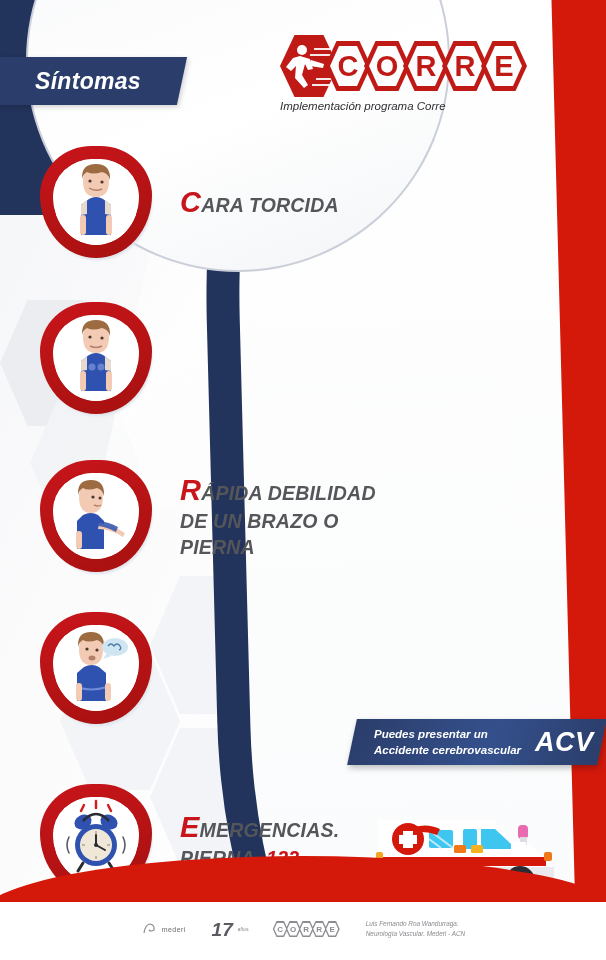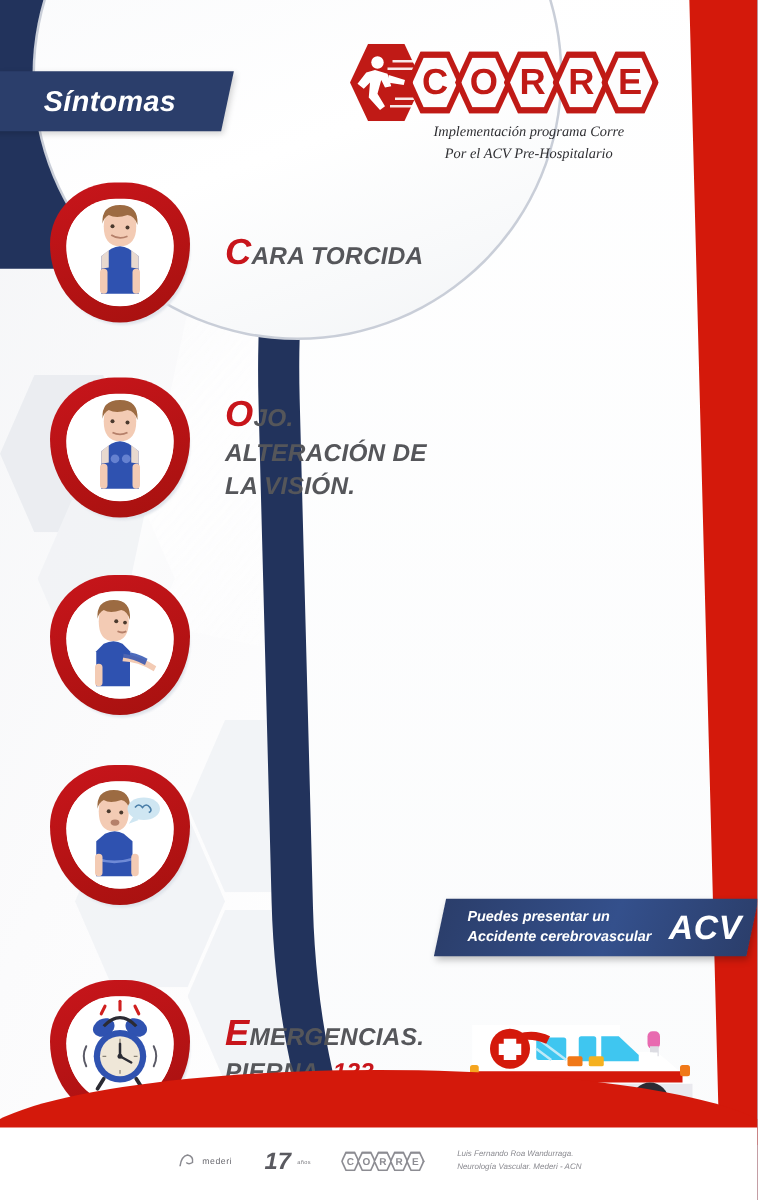--- a/index.html
+++ b/index.html
@@ -48,21 +48,21 @@
   .runner-hex .hexbg{position:absolute;inset:0;background:#c01a16;
     clip-path:polygon(25% 0%,75% 0%,100% 50%,75% 100%,25% 100%,0% 50%);}
   .runner-hex svg{position:absolute;inset:0;}
   .corre-letters{display:flex;align-items:center;margin-left:-6px;}
   .cl{position:relative;width:46px;height:50px;margin-left:-7px;display:flex;align-items:center;justify-content:center;}
   .cl .ring{position:absolute;inset:0;background:#c01a16;
     clip-path:polygon(25% 0%,75% 0%,100% 50%,75% 100%,25% 100%,0% 50%);}
   .cl .ring-in{position:absolute;left:5px;top:5px;right:5px;bottom:5px;background:#fdfdfe;
     clip-path:polygon(25% 0%,75% 0%,100% 50%,75% 100%,25% 100%,0% 50%);}
   .cl span{position:relative;color:#c01a16;font-size:29px;font-weight:bold;line-height:1;}
-  .logo-sub{margin-top:4px;text-align:center;color:#2f2f33;font-size:11.5px;font-style:italic;line-height:1.45;padding-right:4px;font-family:Liberation Serif, serif;}
+  .logo-sub{margin-top:4px;text-align:left;color:#2f2f33;font-size:11.5px;font-style:italic;line-height:1.45;padding-right:4px;}
 
   
   .row{position:absolute;left:40px;display:flex;align-items:center;}
   .badge{position:relative;width:112px;height:112px;flex:0 0 auto;}
   .badge .shadow{position:absolute;left:4px;top:8px;width:108px;height:106px;background:#dfe3ea;
     border-radius:46% 46% 50% 50%/44% 44% 56% 56%;filter:blur(1px);}
   .badge .ringouter{position:absolute;inset:0;background:#c8151b;
     border-radius:46% 46% 50% 50%/44% 44% 56% 56%;}
   .badge .ringouter.dark{background:linear-gradient(160deg,#c8151b 0%,#a6110f 100%);}
   .badge .ringinner{position:absolute;left:13px;top:13px;right:13px;bottom:13px;background:#fff;
@@ -182,21 +182,20 @@
           </div>
         <div class="cl">
             <div class="ring"></div>
             <div class="ring-in"></div>
             <span>E</span>
           </div>
       </div>
     </div>
     <div class="logo-sub">
       <div>Implementación programa Corre</div>
-      <div>Por el ACV Pre-Hospitalario</div>
     </div>
   </div>
 
   <div class="row" style="top:146px;">
     <div class="badge">
       <div class="shadow"></div>
         <div class="ringouter dark"></div>
       <div class="ringinner">
         <div class="clip">
           <svg viewBox="0 0 86 86" width="86" height="86">
@@ -235,23 +234,20 @@
             <circle cx="39" cy="52" r="3.5" fill="#6f8ad6" opacity=".85"></circle>
             <circle cx="48" cy="52" r="3.5" fill="#6f8ad6" opacity=".85"></circle>
             <path d="M28 46 l6-5 v14 l-6 1Z" fill="#e8d9cf"></path>
               <path d="M58 46 l-6-5 v14 l6 1Z" fill="#e8d9cf"></path>
             <rect x="27" y="56" width="6" height="20" rx="3" fill="#f3cbb4"></rect>
             <rect x="53" y="56" width="6" height="20" rx="3" fill="#f3cbb4"></rect>
           </svg>
         </div>
       </div>
     </div>
-    <div class="rtext"><span class="cap">O</span><span>JO.
-ALTERACIÓN DE
-LA VISIÓN.</span></div>
   </div>
 
   <div class="row" style="top:460px;">
     <div class="badge">
       <div class="shadow"></div>
         <div class="ringouter dark"></div>
       <div class="ringinner">
         <div class="clip">
           <svg viewBox="0 0 86 86" width="86" height="86">
             <rect width="86" height="86" fill="#ffffff"></rect>
@@ -261,20 +257,23 @@
               <circle cx="47" cy="25" r="1.5" fill="#4a3a2e"></circle>
             <path d="M41 32 q4 2 7 0" stroke="#b5806a" stroke-width="1.4" fill="none"></path>
             <path d="M30 42 q8-4 15 0 l6 6 v28 h-27 v-28Z" fill="#2f52b0"></path>
             <path d="M46 50 q14 2 26 10 l-2 4 q-13-8-25-8Z" fill="#f3cbb4"></path>
             <path d="M46 48 q10 1 19 6 l-2 5 q-9-5-18-6Z" fill="#2f52b0" opacity=".85"></path>
             <rect x="23" y="58" width="6" height="18" rx="3" fill="#f3cbb4"></rect>
           </svg>
         </div>
       </div>
     </div>
+    <div class="rtext"><span class="cap">R</span><span>ÁPIDA DEBILIDAD
+DE UN BRAZO O
+PIERNA</span></div>
   </div>
 
   <div class="row" style="top:612px;">
     <div class="badge">
       <div class="shadow"></div>
         <div class="ringouter dark"></div>
       <div class="ringinner">
         <div class="clip">
           <svg viewBox="0 0 86 86" width="86" height="86">
             <rect width="86" height="86" fill="#ffffff"></rect>

